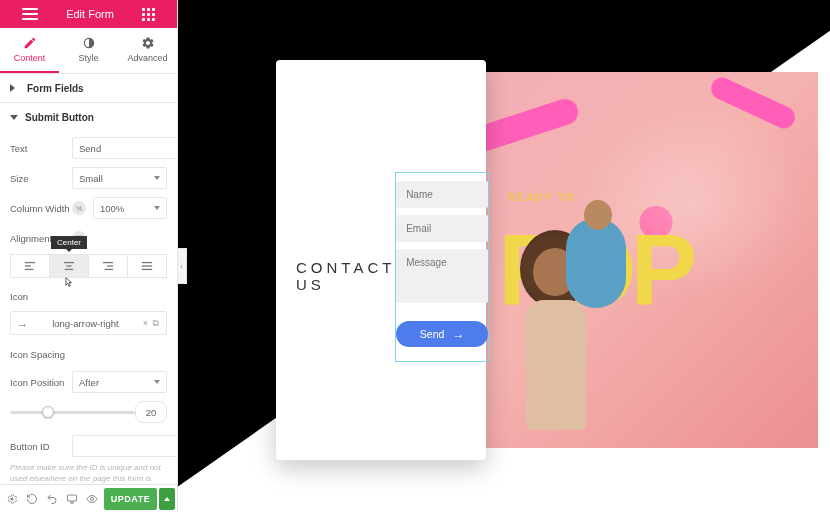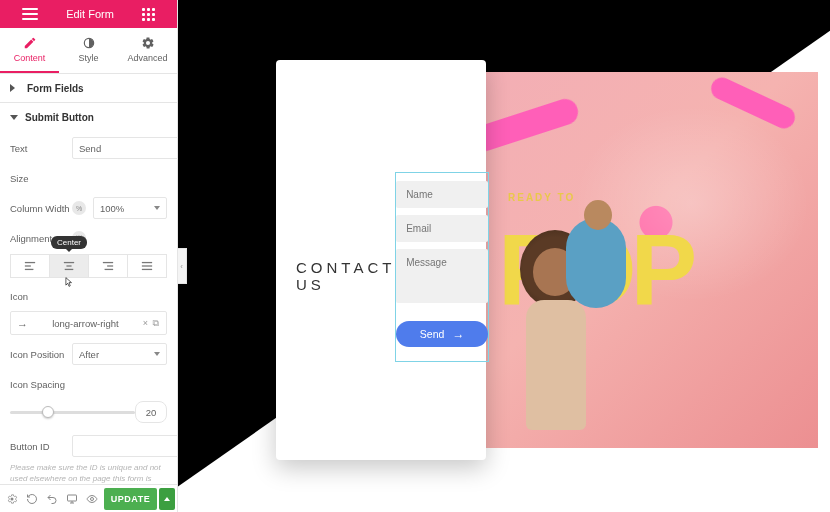--- a/index.html
+++ b/index.html
@@ -39,21 +39,21 @@
   .row .ctl{flex:1;display:flex;align-items:center;gap:4px}
   input[type=text].inp,.sel{flex:1;height:22px;border:1px solid var(--border);border-radius:2px;font-size:9.5px;padding:0 6px;background:#fff;color:var(--text)}
   .sel{display:flex;align-items:center;justify-content:space-between;cursor:pointer}
   .sel .chev{width:0;height:0;border-left:3px solid transparent;border-right:3px solid transparent;border-top:4px solid #888}
   .unit{width:14px;height:14px;border-radius:50%;background:#e8e8e8;display:flex;align-items:center;justify-content:center;font-size:7px;color:#888;margin-right:3px}
   .align-group{display:flex;flex:1}
   .align-btn{flex:1;height:24px;border:1px solid var(--border);display:flex;align-items:center;justify-content:center;background:#fff;cursor:pointer;position:relative}
   .align-btn+.align-btn{border-left:none}
   .align-btn.selected{background:#ececec}
   .align-btn svg{width:12px;height:10px;stroke:#777;fill:none}
-  .tip{position:absolute;top:-19px;left:50%;transform:translateX(-50%);background:#333;color:#fff;font-size:8px;padding:2px 6px;border-radius:6px;white-space:nowrap}
+  .tip{position:absolute;top:-19px;left:50%;transform:translateX(-50%);background:#333;color:#fff;font-size:8px;padding:2px 6px;border-radius:0;white-space:nowrap}
   .tip:after{content:'';position:absolute;top:100%;left:50%;transform:translateX(-50%);border:3px solid transparent;border-top-color:#333}
   .cursor{position:absolute;top:22px;left:50%;transform:translateX(-50%);width:12px;height:16px;pointer-events:none}
   .icon-picker{display:flex;border:1px solid var(--border);border-radius:2px;height:24px;align-items:center;justify-content:space-between;padding:0 6px;margin-bottom:6px}
   .icon-picker .arr{font-size:11px;color:var(--text)}
   .icon-picker .name{font-size:9.5px;color:var(--text)}
   .icon-picker .clr{font-size:9px;color:#999;letter-spacing:1px}
   .slider{flex:1;height:20px;display:flex;align-items:center;position:relative}
   .slider .track{flex:1;height:3px;background:#ddd;border-radius:2px;position:relative}
   .slider .thumb{position:absolute;top:50%;left:30%;transform:translate(-50%,-50%);width:12px;height:12px;border-radius:50%;background:#fff;border:1px solid #bbb;box-shadow:0 1px 2px rgba(0,0,0,.2)}
   .numbox{width:32px;height:22px;border:1px solid var(--border);border-radius:8px;display:flex;align-items:center;justify-content:center;font-size:9.5px;margin-left:0}
@@ -157,20 +157,26 @@
       </div>
       <div class="sec-body">
         <div class="row">
           <span class="lbl">Text</span>
           <div class="ctl">
               <input type="text" class="inp" value="Send" style="">
             </div>
         </div>
         <div class="row">
           <span class="lbl">Size</span>
+          <div class="ctl">
+              <div class="sel">
+                <span>Small</span>
+                <span class="chev"></span>
+              </div>
+            </div>
         </div>
         <div class="row">
           <span class="lbl">Column Width</span>
           <div class="ctl">
             <span class="unit">%</span>
             <div class="sel">
                 <span>100%</span>
                 <span class="chev"></span>
               </div>
           </div>
@@ -218,31 +224,31 @@
           </div>
         </div>
         <div class="row" style="margin-bottom:2px">
           <span class="lbl">Icon</span>
         </div>
         <div class="icon-picker">
           <span class="arr">→</span>
           <span class="name">long-arrow-right</span>
           <span class="clr">× ⧉</span>
         </div>
+        <div class="row" style="margin-bottom:2px">
+          <span class="lbl" style="flex-basis:100%">Icon Spacing</span>
+        </div>
         <div class="row">
           <span class="lbl">Icon Position</span>
           <div class="ctl">
               <div class="sel">
                 <span>After</span>
                 <span class="chev"></span>
               </div>
             </div>
-        </div>
-        <div class="row" style="margin-bottom:2px">
-          <span class="lbl" style="flex-basis:100%">Icon Spacing</span>
         </div>
         <div class="row">
           <div class="slider">
             <div class="track">
                 <div class="thumb"></div>
               </div>
           </div>
           <div class="numbox">20</div>
         </div>
         <div class="row" style="margin-top:8px">

